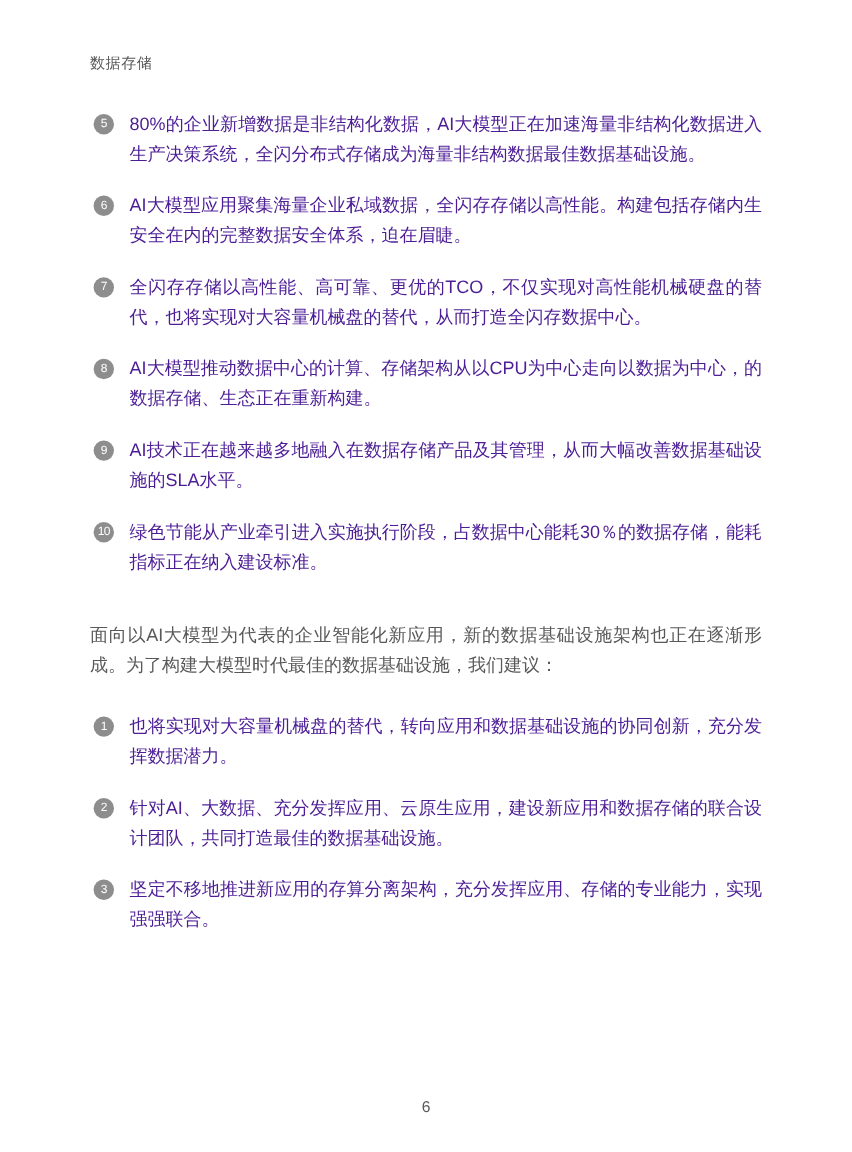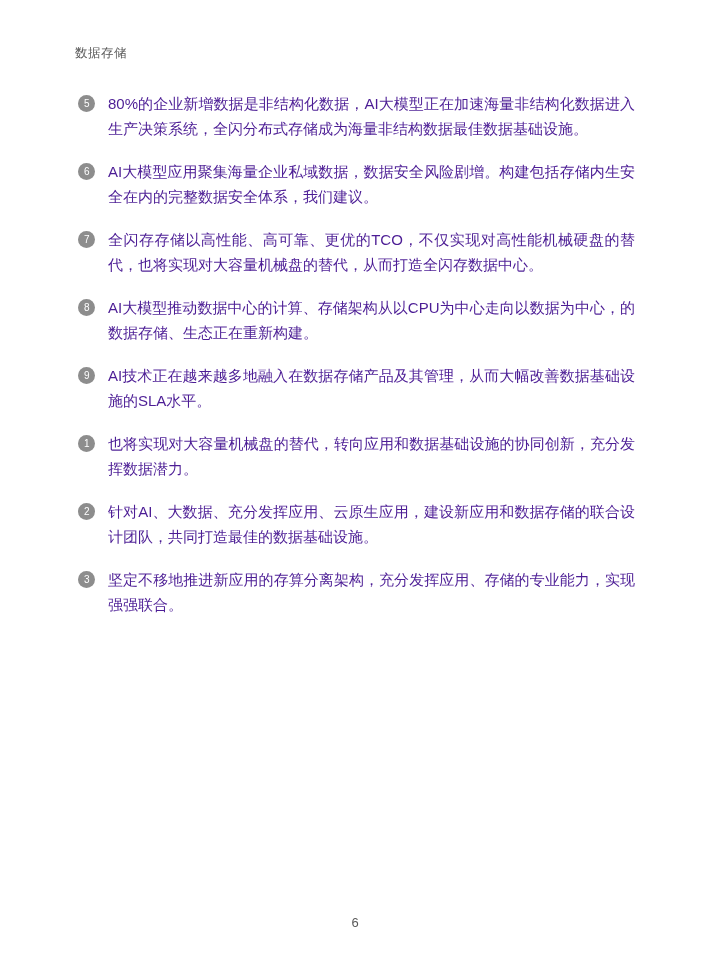--- a/index.html
+++ b/index.html
@@ -83,36 +83,41 @@
 
   <div class="doc-header">数据存储</div>
 
   <div class="findings-list">
     <div class="list-item">
       <span class="bullet">5</span>
       <span class="item-text">80%的企业新增数据是非结构化数据，AI大模型正在加速海量非结构化数据进入生产决策系统，全闪分布式存储成为海量非结构数据最佳数据基础设施。</span>
     </div>
     <div class="list-item">
       <span class="bullet">6</span>
-      <span class="item-text">AI大模型应用聚集海量企业私域数据，数据安全风险剧增。构建包括存储内生安全在内的完整数据安全体系，我们建议。</span>
+      <span class="item-text">AI大模型应用聚集海量企业私域数据，全闪存存储以高性能。构建包括存储内生安全在内的完整数据安全体系，迫在眉睫。</span>
     </div>
     <div class="list-item">
       <span class="bullet">7</span>
       <span class="item-text">全闪存存储以高性能、高可靠、更优的TCO，不仅实现对高性能机械硬盘的替代，也将实现对大容量机械盘的替代，从而打造全闪存数据中心。</span>
     </div>
     <div class="list-item">
       <span class="bullet">8</span>
       <span class="item-text">AI大模型推动数据中心的计算、存储架构从以CPU为中心走向以数据为中心，的数据存储、生态正在重新构建。</span>
     </div>
     <div class="list-item">
       <span class="bullet">9</span>
       <span class="item-text">AI技术正在越来越多地融入在数据存储产品及其管理，从而大幅改善数据基础设施的SLA水平。</span>
     </div>
+    <div class="list-item">
+      <span class="bullet">10</span>
+      <span class="item-text">绿色节能从产业牵引进入实施执行阶段，占数据中心能耗30％的数据存储，能耗指标正在纳入建设标准。</span>
+    </div>
   </div>
 
+  <div class="lead-paragraph">面向以AI大模型为代表的企业智能化新应用，新的数据基础设施架构也正在逐渐形成。为了构建大模型时代最佳的数据基础设施，我们建议：</div>
 
   <div class="suggestions-list">
     <div class="list-item">
       <span class="bullet">1</span>
       <span class="item-text">也将实现对大容量机械盘的替代，转向应用和数据基础设施的协同创新，充分发挥数据潜力。</span>
     </div>
     <div class="list-item">
       <span class="bullet">2</span>
       <span class="item-text">针对AI、大数据、充分发挥应用、云原生应用，建设新应用和数据存储的联合设计团队，共同打造最佳的数据基础设施。</span>
     </div>

